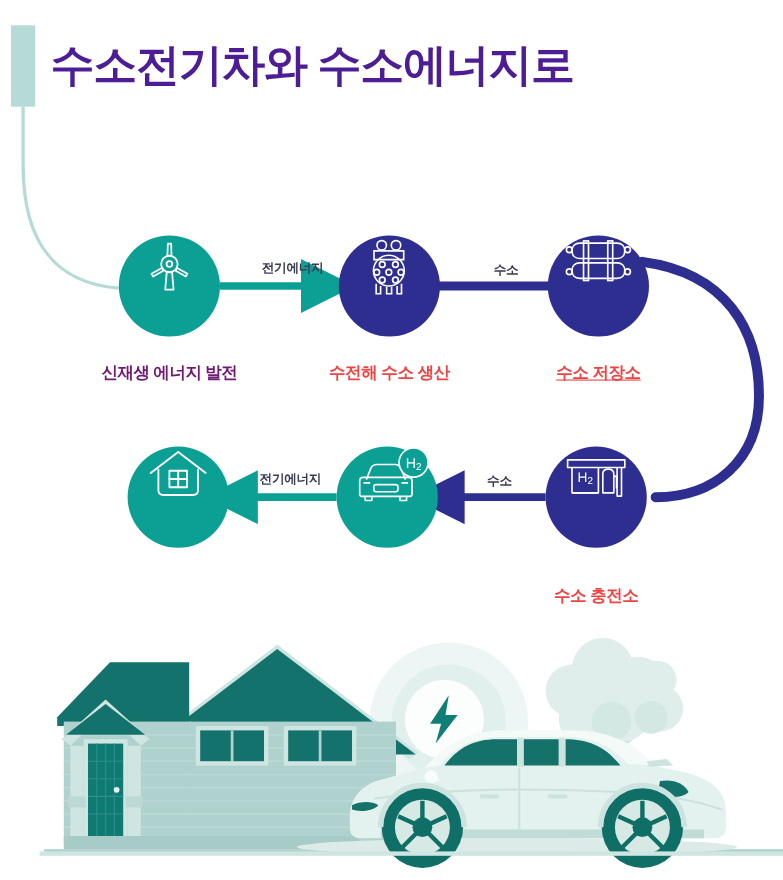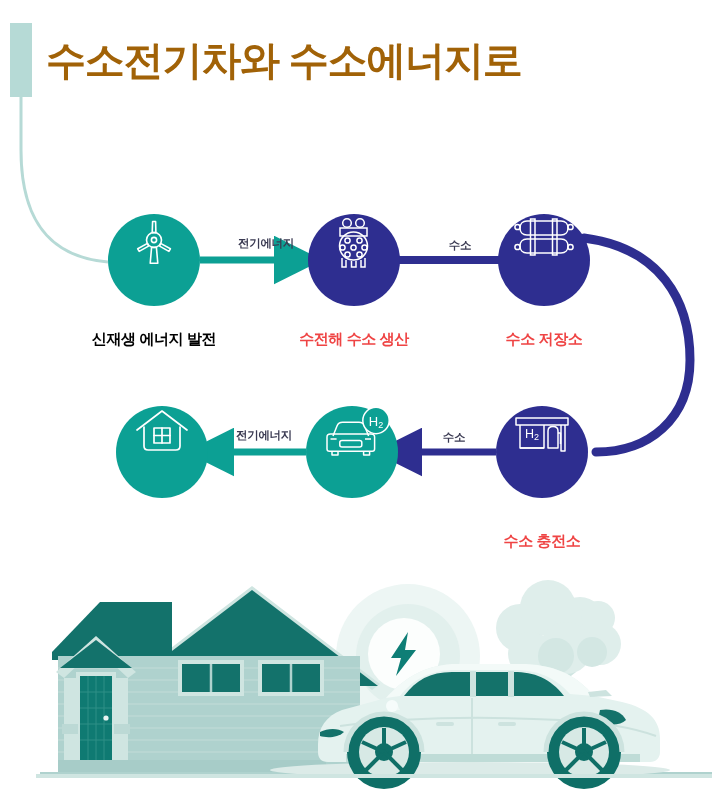--- a/index.html
+++ b/index.html
@@ -4,60 +4,60 @@
 <style>
   * { margin:0; padding:0; box-sizing:border-box; }
   html,body { width:712px; height:800px; background:#ffffff; }
   body { font-family:"Liberation Sans","DejaVu Sans",sans-serif; position:relative; overflow:hidden; }
 
   #infographic { position:absolute; inset:0; width:712px; height:800px; }
 
   
   #title-block { position:absolute; left:46px; top:34px; }
   #title-line-1, #title-line-2 {
-    font-size:40px; font-weight:bold; color:#a16207;
+    font-size:40px; font-weight:bold; color:#4c1d95;
     letter-spacing:-1.2px; line-height:52px; white-space:nowrap;
   }
 
   #accent-bar {
     position:absolute; left:10px; top:23px; width:22px; height:74px;
     background:#B6DAD6;
   }
 
   
   #flow-svg { position:absolute; left:0; top:0; width:712px; height:580px; }
 
   
   .node { position:absolute; width:92px; height:92px; border-radius:50%;
           display:flex; justify-content:center; }
   .node.teal { background:#0CA094; }
   .node.navy { background:#2E2E90; }
 
   .node-label { position:absolute; width:200px; text-align:center;
                 font-size:15px; font-weight:bold; white-space:nowrap;
                 letter-spacing:-0.4px; }
-  .node-label.teal { color:#000000; }
+  .node-label.teal { color:#701a75;font-family:Liberation Serif, serif; }
   .node-label.navy { color:#ef4444; }
 
   .edge-label { position:absolute; width:120px; text-align:center;
                 font-size:11.5px; font-weight:bold; color:#3A3A52;
                 letter-spacing:-0.3px; white-space:nowrap; }
 
   
   #node-renewable   { left:108px; top:214px; }
   #node-electrolysis{ left:308px; top:214px; }
   #node-storage     { left:498px; top:214px; }
   
   #node-home        { left:116px; top:406px; }
   #node-fcev        { left:306px; top:406px; }
   #node-station     { left:496px; top:406px; }
 
   #label-renewable   { left:54px;  top:330px; }
   #label-electrolysis{ left:254px; top:330px; }
-  #label-storage     { left:444px; top:330px; }
+  #label-storage     { left:444px; top:330px;text-decoration:underline; }
   #label-home        { left:62px;  top:532px; }
   #label-fcev        { left:252px; top:532px; }
   #label-station     { left:442px; top:532px; }
 
   #edge-label-1 { left:206px; top:236px; }  
   #edge-label-2 { left:400px; top:238px; }  
   #edge-label-3 { left:204px; top:428px; }  
   #edge-label-4 { left:394px; top:430px; }  
 
   

